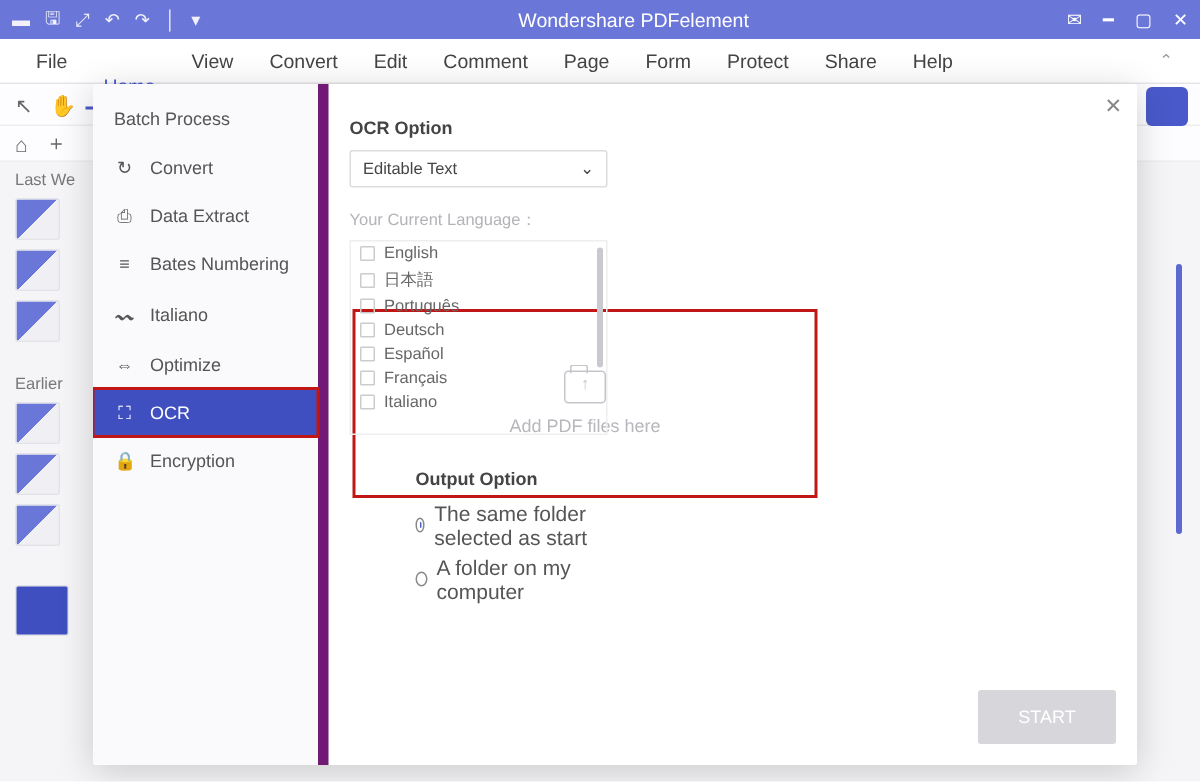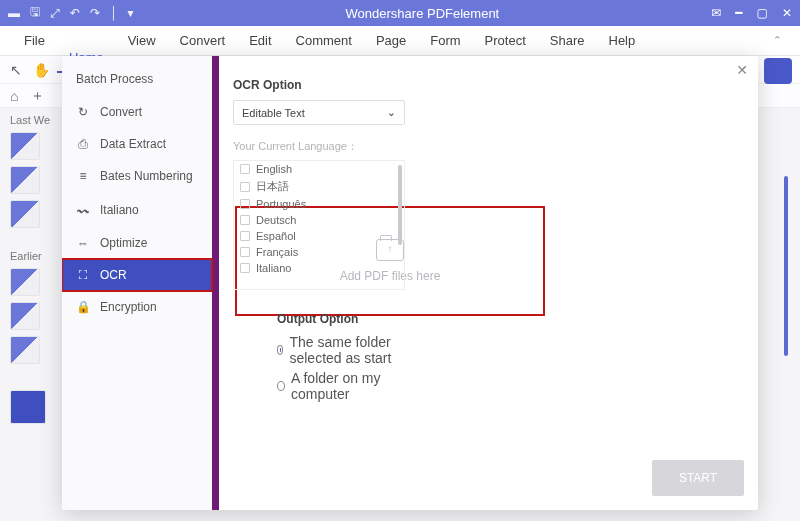--- a/index.html
+++ b/index.html
@@ -30,21 +30,21 @@
 
 .modal { position: absolute; left: 62px; top: 56px; width: 696px; height: 454px; background: #fff; box-shadow: 0 4px 24px rgba(0,0,0,.18); border-radius: 2px; display: flex; overflow: hidden; }
 .modal .close { position: absolute; right: 10px; top: 6px; color: #888; font-size: 14px; cursor: pointer; }
 .mside { width: 157px; background: #fafafc; border-right: 7px solid #701a75; padding-top: 12px; }
 .mside .hdr { font-size: 12px; color: #555; padding: 4px 14px 10px; }
 .mside .item { display: flex; align-items: center; gap: 10px; padding: 9px 14px; font-size: 12px; color: #555; cursor: pointer; }
 .mside .item.sel { background: #3f4fbf; color: #fff; outline: 2px solid #c11616; outline-offset: -1px; }
 .mside .ic { width: 14px; text-align: center; font-size: 12px; }
 
 .mmain { flex: 1; position: relative; display: flex; }
-.drop { position: absolute; left: 16px; top: 150px; width: 310px; height: 110px; border: 2px solid #c11616; display: flex; flex-direction: column; align-items: center; justify-content: center; color: #b7b7be; font-size: 12px; gap: 8px; }
+.drop { position: absolute; left: 16px; top: 150px; width: 310px; height: 126px; border: 2px solid #c11616; display: flex; flex-direction: column; align-items: center; justify-content: center; color: #b7b7be; font-size: 12px; gap: 8px; }
 .drop .foldericon { width: 28px; height: 22px; border: 1.5px solid #c5c5cc; border-radius: 3px; position: relative; }
 .drop .foldericon::before { content:""; position:absolute; top:-5px; left:3px; width:10px; height:5px; border:1.5px solid #c5c5cc; border-bottom:none; border-radius:2px 2px 0 0; }
 .drop .foldericon::after { content:"↑"; position:absolute; left:50%; top:2px; transform:translateX(-50%); font-size:11px; color:#c5c5cc; }
 
 .mright { width: 200px; padding: 22px 14px 0; font-size: 12px; color: #555; position: relative; }
 .mright .sect { font-weight: 600; margin-bottom: 8px; font-size: 12px; color: #444; }
 .selectbox { border: 1px solid #ddd; padding: 5px 8px; font-size: 11px; color: #444; display: flex; justify-content: space-between; align-items: center; cursor: pointer; border-radius: 2px; }
 .langlbl { margin: 14px 0 6px; font-size: 11px; color: #b3b3b8; }
 .langlist { border: 1px solid #eee; height: 130px; overflow: hidden; position: relative; }
 .langlist .scroll { position: absolute; right: 2px; top: 4px; width: 4px; height: 80px; background: #c9c9ce; border-radius: 2px; }

